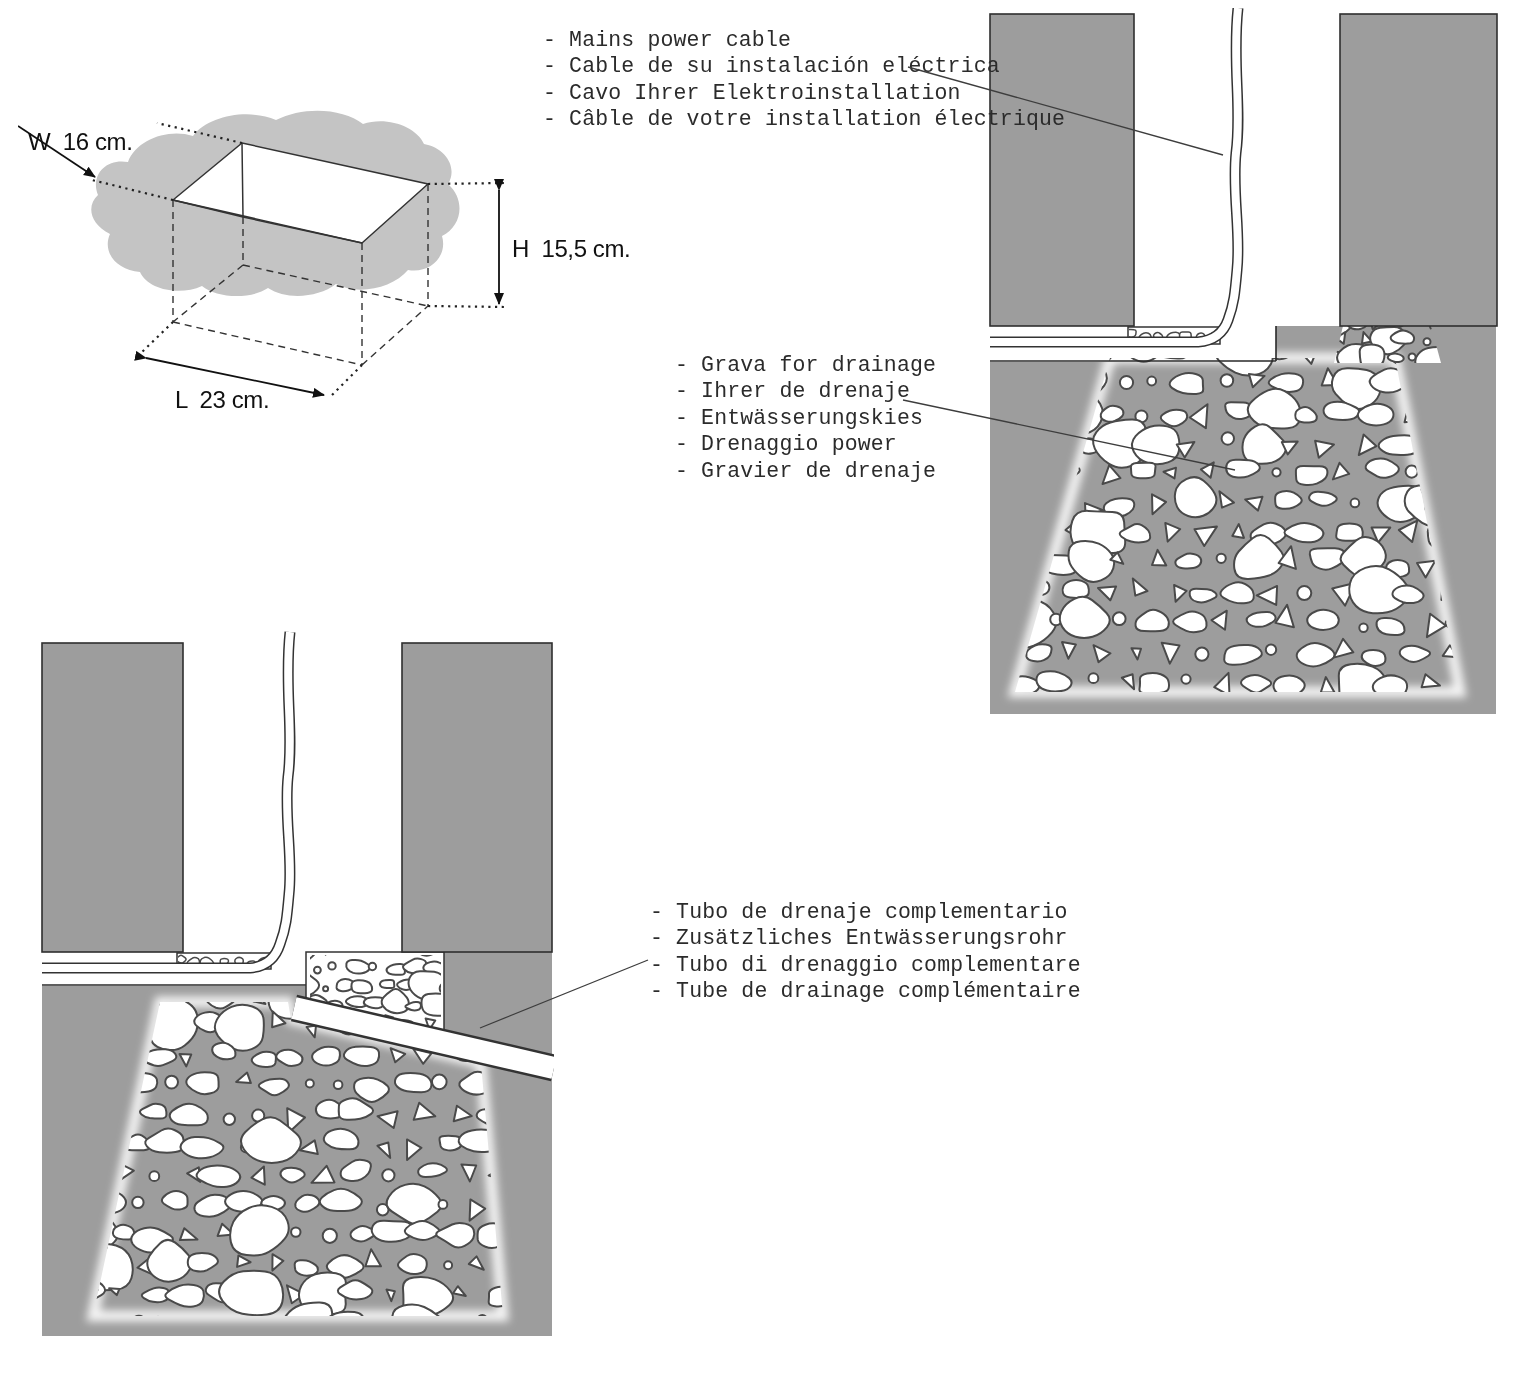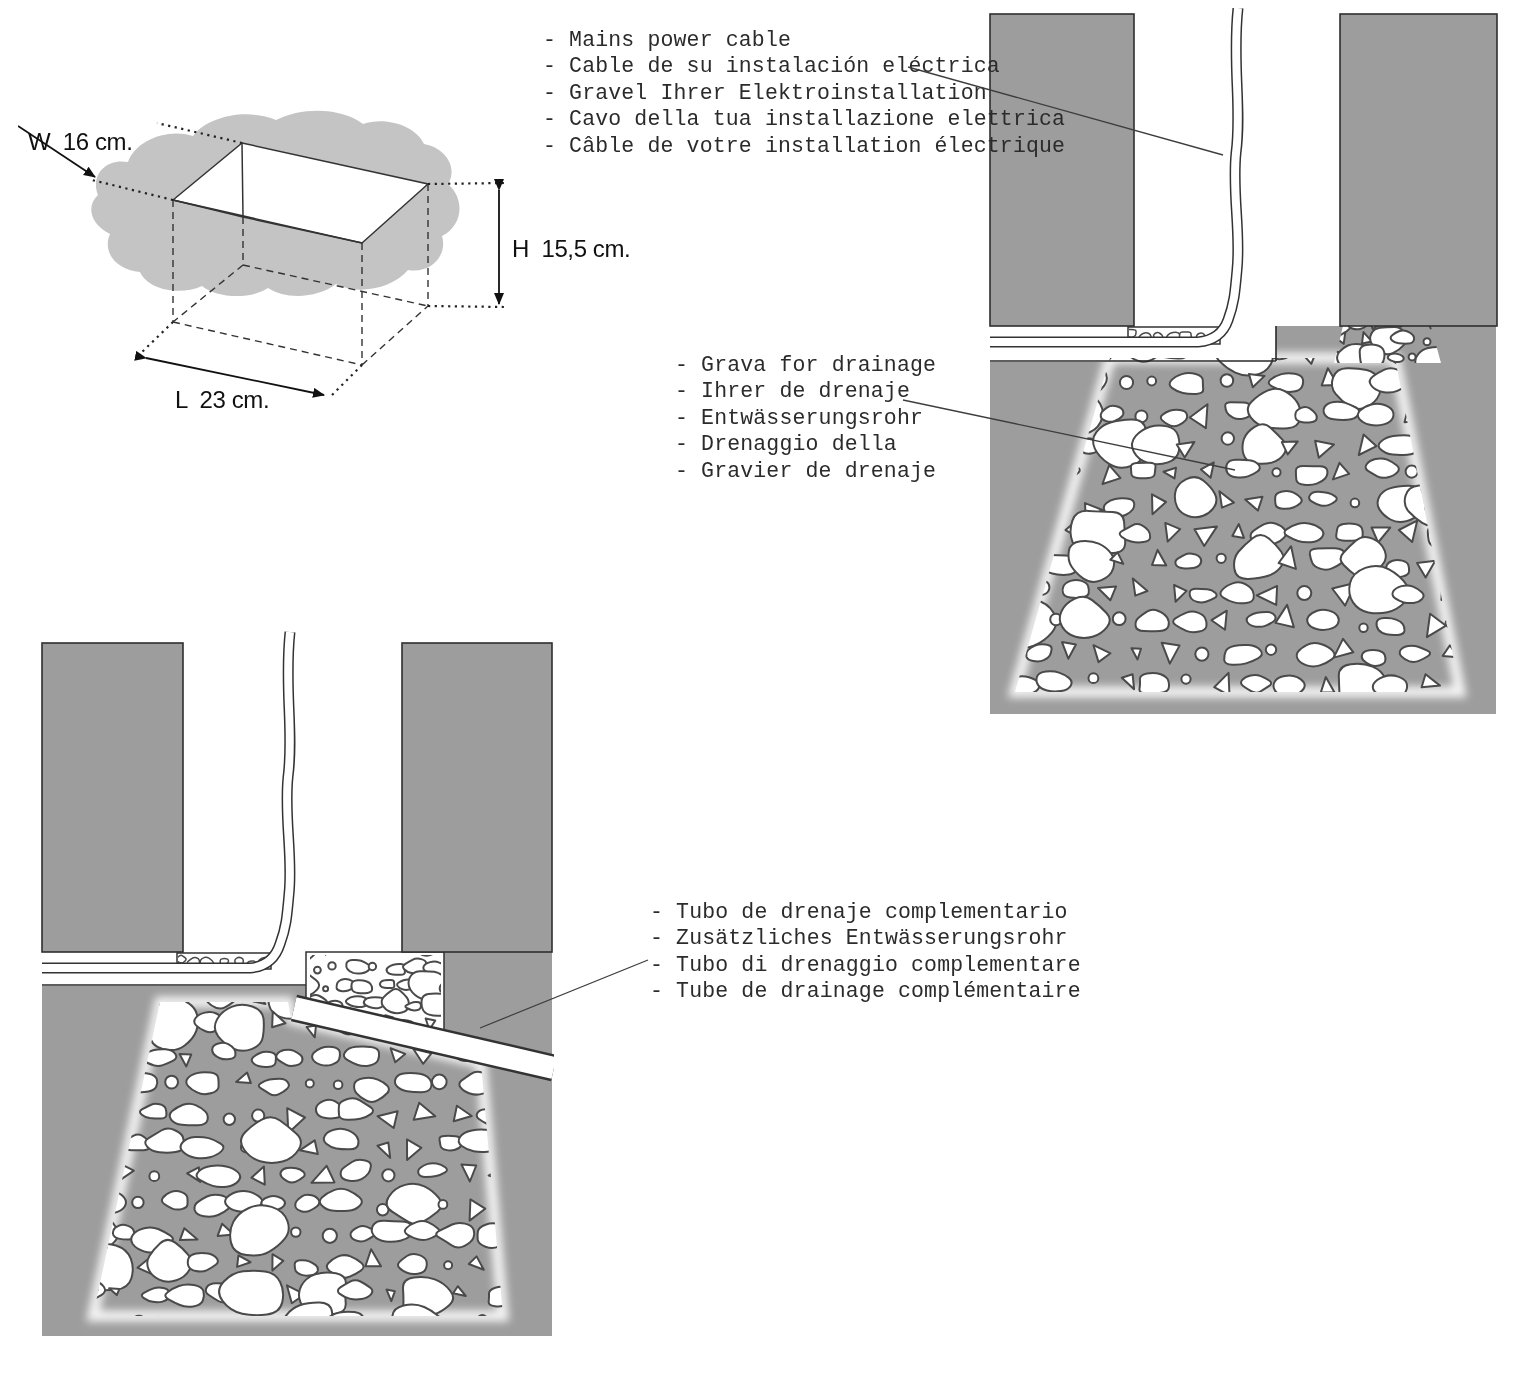--- a/index.html
+++ b/index.html
@@ -540,30 +540,29 @@
     <rect class="col" x="364" y="13" width="150" height="309"></rect>
     <g>
       <path class="tube-o" stroke-width="11" d="M252,2 C246,57 256,102 250,147 C246,187 255,227 251,264 C249,287 248,298 242,314 Q235,336 212,338 L4,338"></path>
       <path class="tube-i" stroke-width="8" d="M252,2 C246,57 256,102 250,147 C246,187 255,227 251,264 C249,287 248,298 242,314 Q235,336 212,338 L4,338"></path>
     </g>
   </svg>
 
   <div class="label-block" style="left:543px;top:27px">
     <div>- Mains power cable</div>
     <div>- Cable de su instalación eléctrica</div>
-    <div>- Gravel Ihrer Elektroinstallation</div>
-    <div>- Cavo della tua installazione elettrica</div>
+    <div>- Cavo Ihrer Elektroinstallation</div>
     <div>- Câble de votre installation électrique</div>
   </div>
 
   <div class="label-block" style="left:675px;top:352px">
     <div>- Grava for drainage</div>
     <div>- Ihrer de drenaje</div>
-    <div>- Entwässerungsrohr</div>
-    <div>- Drenaggio della</div>
+    <div>- Entwässerungskies</div>
+    <div>- Drenaggio power</div>
     <div>- Gravier de drenaje</div>
   </div>
 
   <div class="label-block" style="left:650px;top:899px">
     <div>- Tubo de drenaje complementario</div>
     <div>- Zusätzliches Entwässerungsrohr</div>
     <div>- Tubo di drenaggio complementare</div>
     <div>- Tube de drainage complémentaire</div>
   </div>
 

